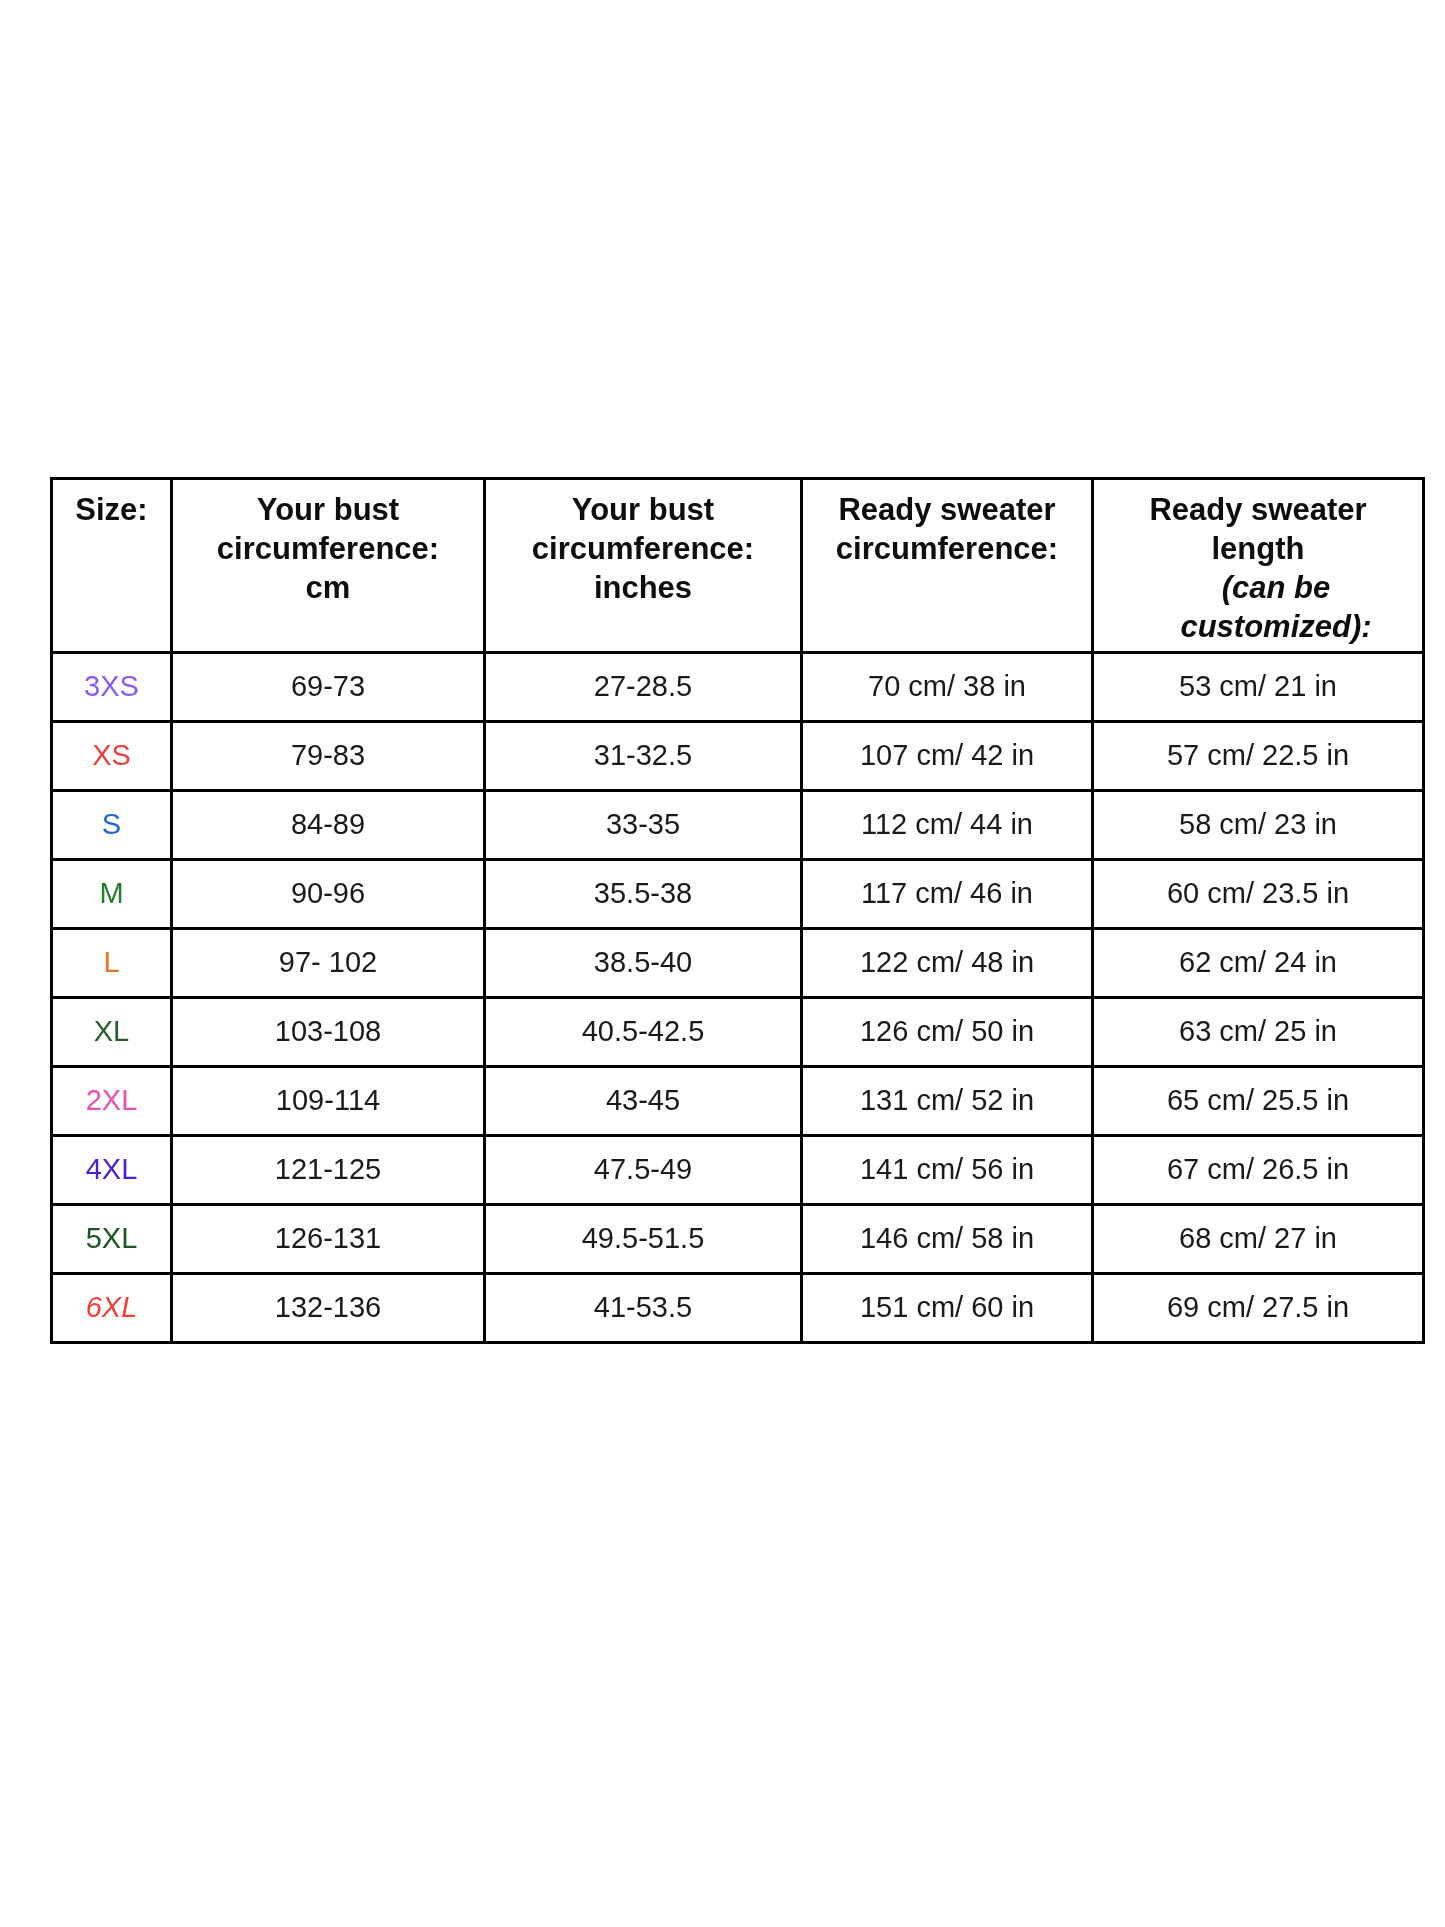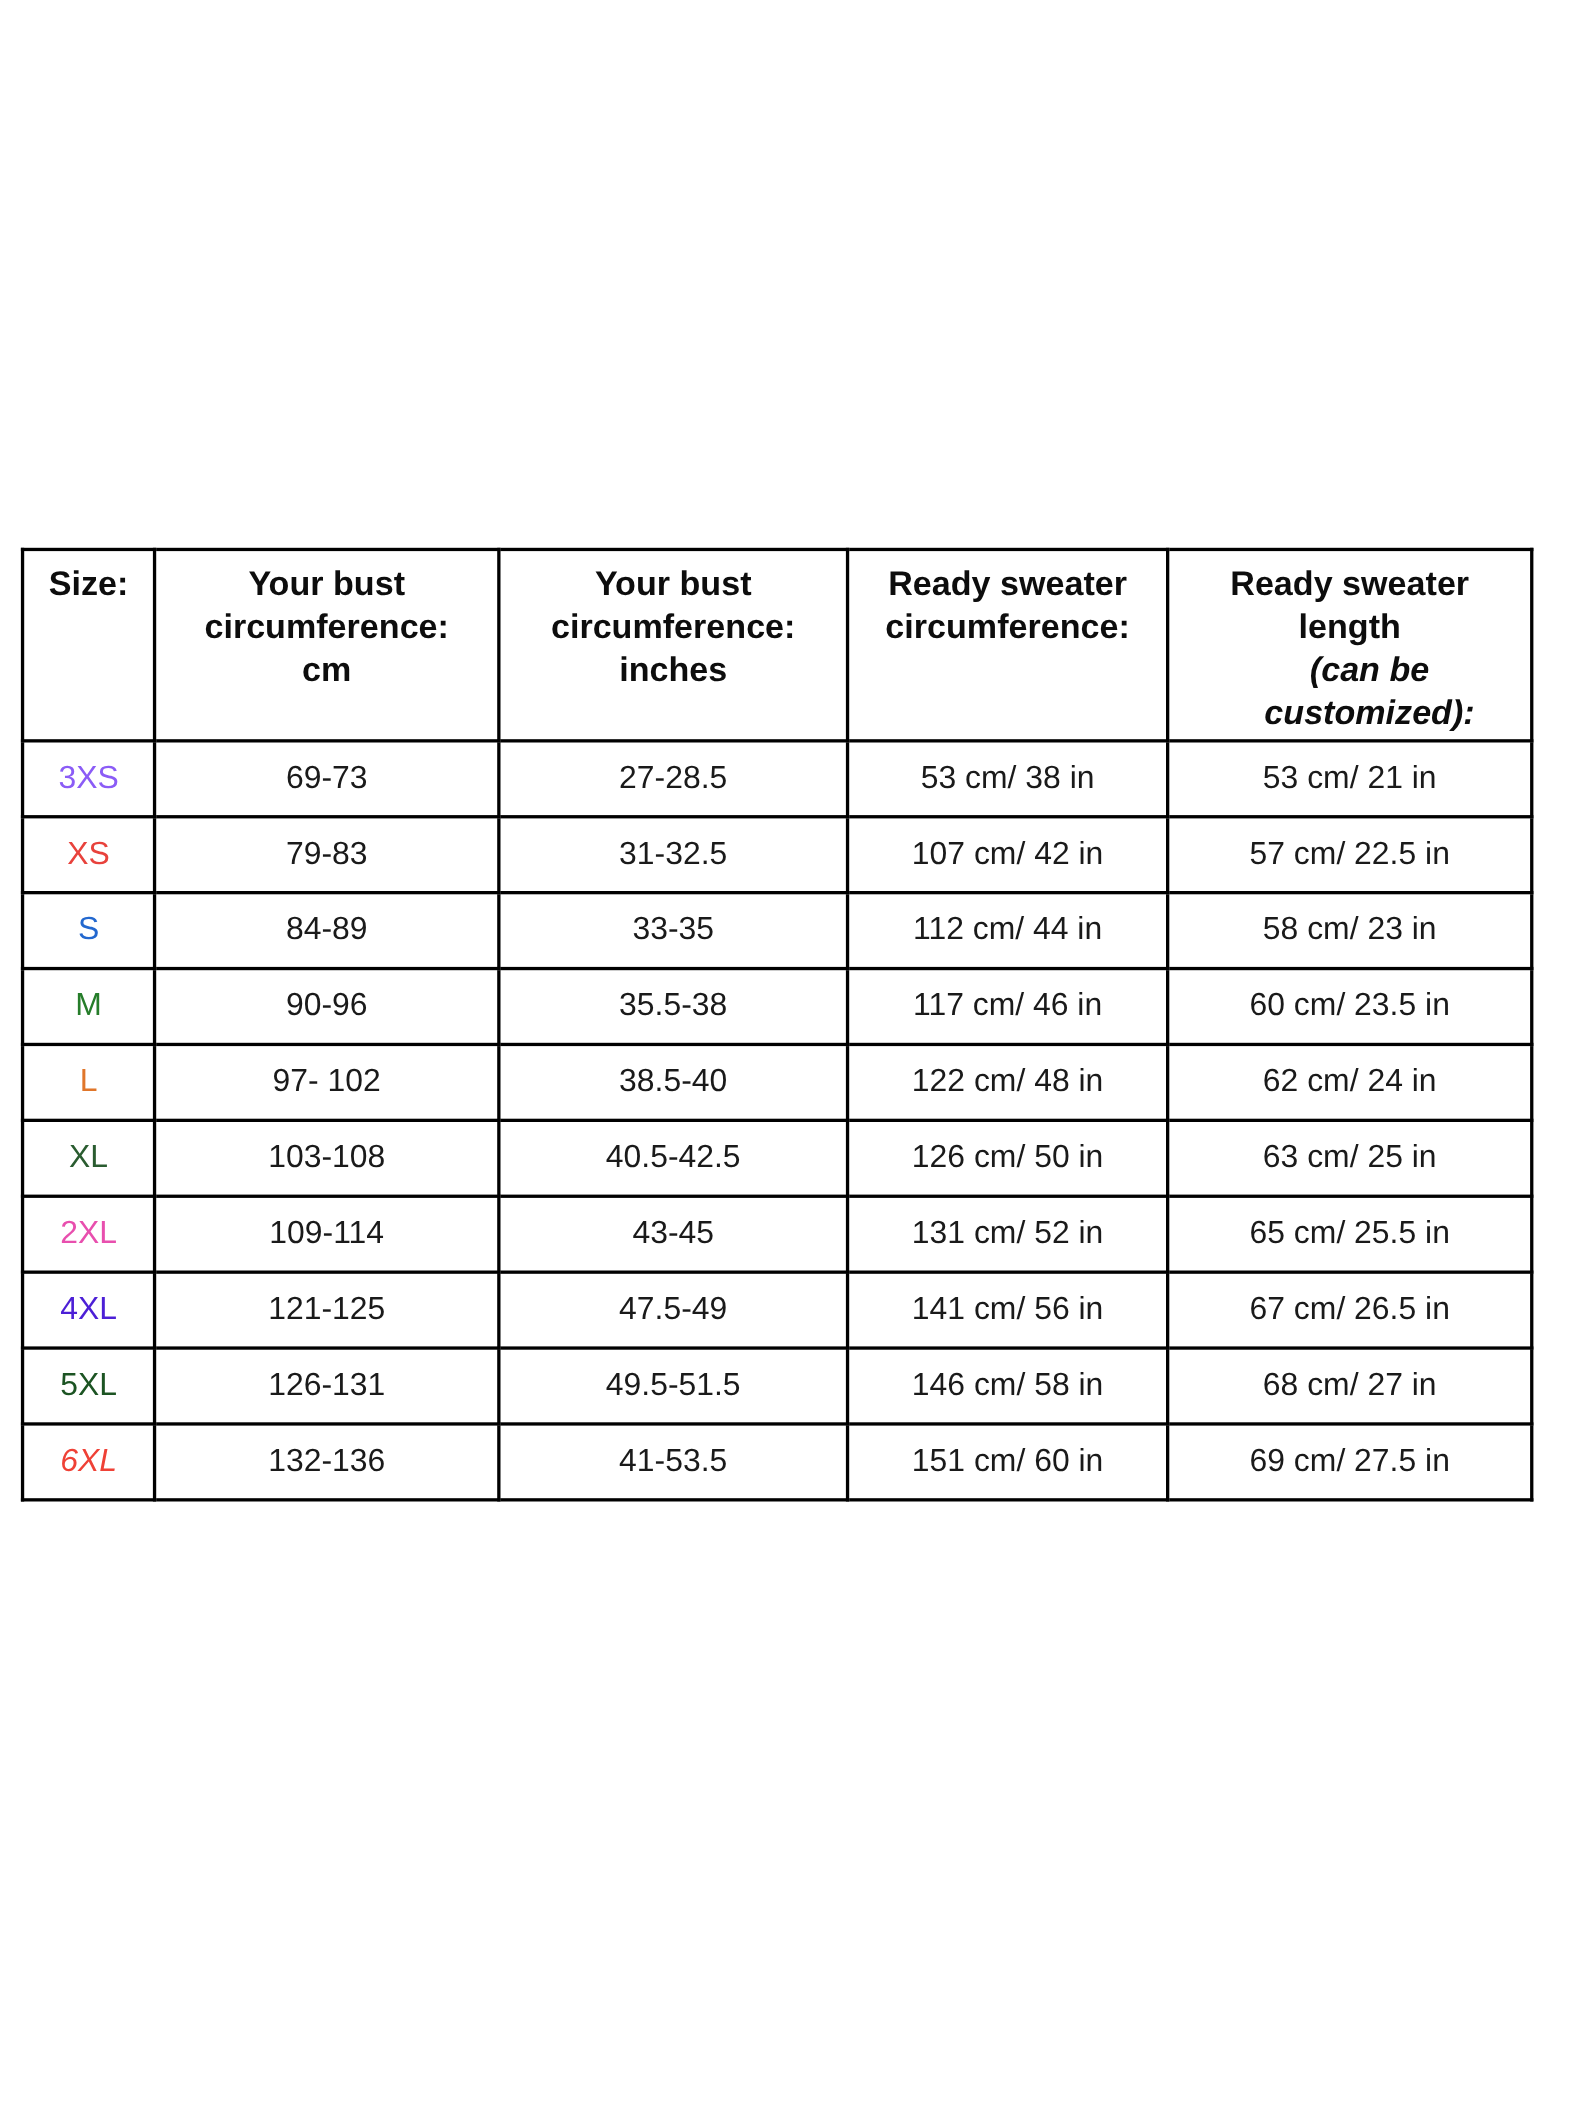--- a/index.html
+++ b/index.html
@@ -9,26 +9,25 @@
   }
   body {
     width: 1445px;
     height: 1927px;
     position: relative;
     font-family: "Liberation Sans", sans-serif;
     color: #111111;
   }
   table.size-chart {
     position: absolute;
-    left: 19px;
+    left: 50px;
     top: 477px;
     width: 1372px;
     border-collapse: collapse;
     table-layout: fixed;
-    margin-top: 21px;
   }
   table.size-chart th,
   table.size-chart td {
     border: 3px solid #000000;
     text-align: center;
     background: #ffffff;
   }
   table.size-chart th {
     font-size: 31px;
     font-weight: bold;
@@ -88,21 +87,21 @@
         <span class="hline italic">(can be</span>
         <span class="hline italic">customized):</span>
       </th>
     </tr>
   </thead>
   <tbody>
     <tr>
       <td class="size-cell" style="color: #8b5cf6;">3XS</td>
       <td>69-73</td>
       <td>27-28.5</td>
-      <td>53 cm/ 38 in</td>
+      <td>70 cm/ 38 in</td>
       <td>53 cm/ 21 in</td>
     </tr>
     <tr>
       <td class="size-cell" style="color: rgb(232, 66, 60); text-align: center;">XS</td>
       <td>79-83</td>
       <td>31-32.5</td>
       <td>107 cm/ 42 in</td>
       <td>57 cm/ 22.5 in</td>
     </tr>
     <tr>

